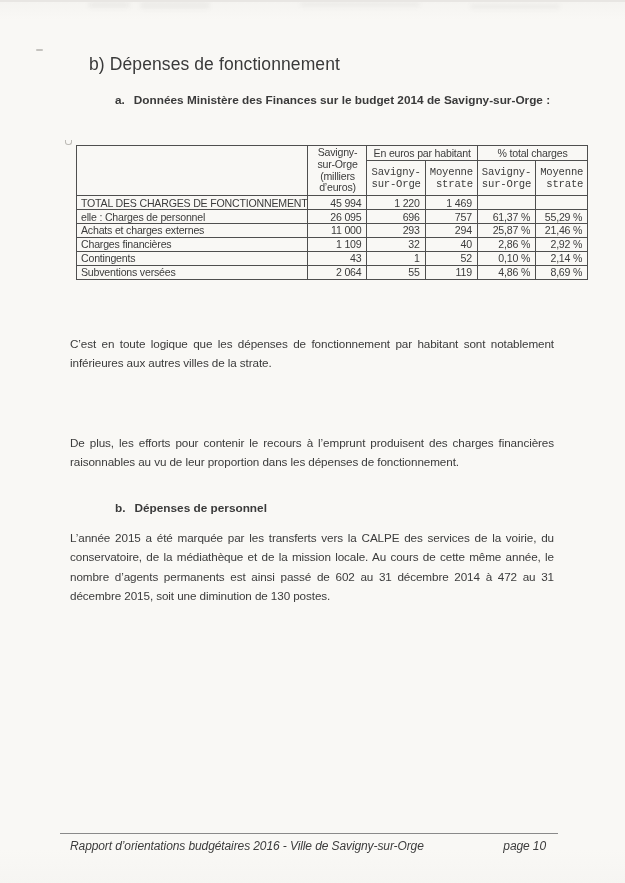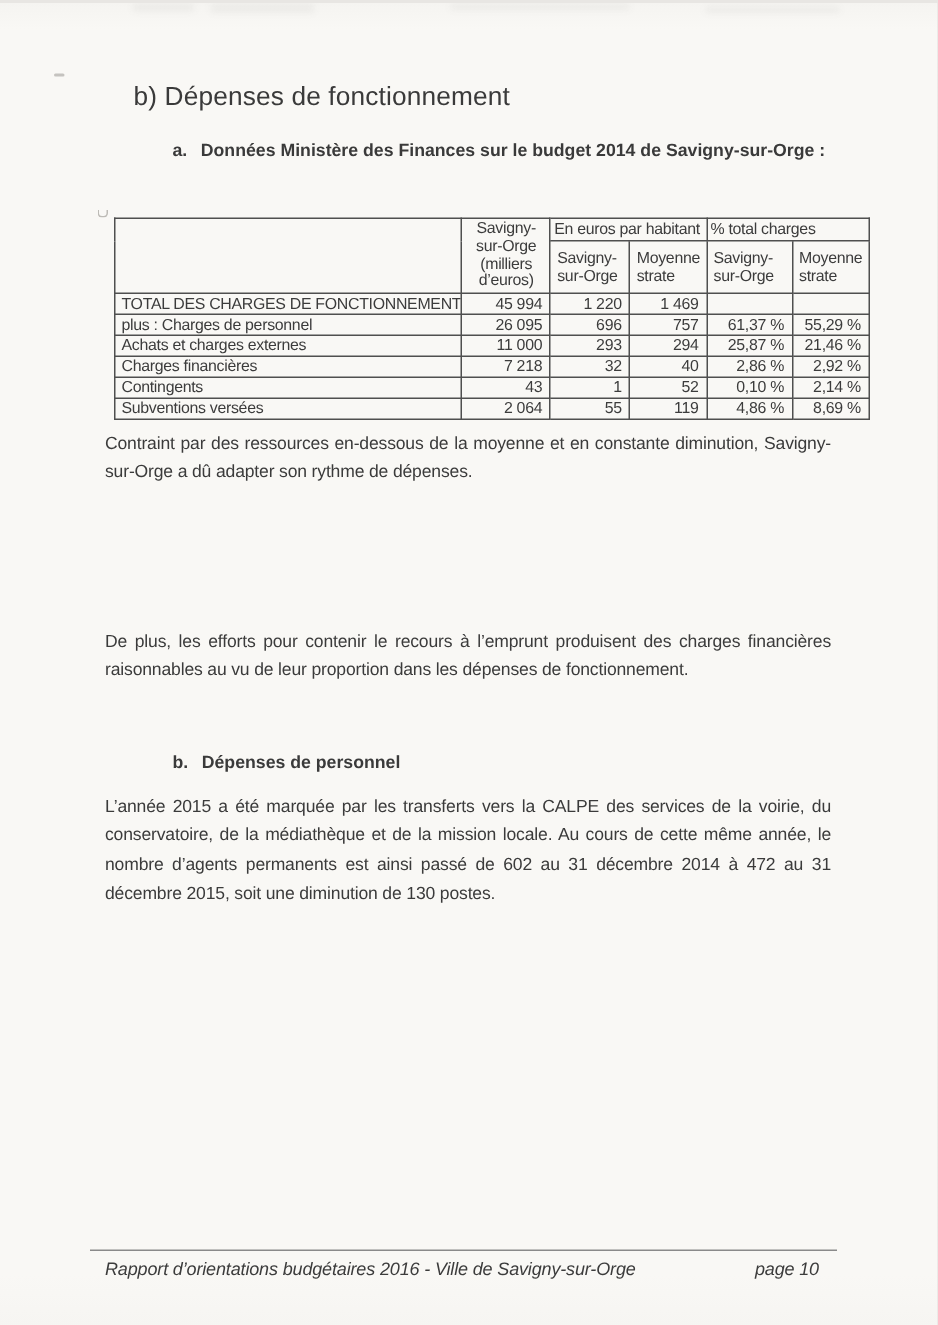--- a/index.html
+++ b/index.html
@@ -36,36 +36,36 @@
   table.budget{
     position:absolute;left:76px;top:143px;
     border-collapse:collapse;table-layout:fixed;
     font-size:10.6px;color:#3c3c3c;letter-spacing:-.2px;
   }
   table.budget th, table.budget td{
     border:1px solid #4f4f4f;
     font-weight:400;overflow:hidden;
   }
   th.blank{border:none;background:transparent;}
-  th.group{height:14px;line-height:13px;text-align:left;white-space:nowrap;padding:0 2px;}
+  th.group{height:14px;line-height:13px;text-align:center;white-space:nowrap;padding:0 2px;}
   th.milliers{line-height:11.8px;text-align:center;vertical-align:middle;padding:1px 3px;}
-  th.sub{height:33px;line-height:12.5px;text-align:left;vertical-align:middle;padding:0 4px;}
+  th.sub{height:33px;line-height:12.5px;text-align:right;vertical-align:middle;padding:0 4px;font-family:Liberation Mono, monospace;}
   td{height:12.9px;line-height:12px;vertical-align:middle;padding:0;}
   td.lbl{text-align:left;padding-left:4px;white-space:nowrap;}
   td.num{text-align:right;padding-right:5px;white-space:nowrap;}
 
   p.body-text{
     position:absolute;left:70px;width:484px;margin:0;
     font-size:11.7px;line-height:19.3px;letter-spacing:-.1px;
     text-align:justify;color:#3b3b3b;
   }
   .p1{top:284px;}
   .p2{top:332px;}
   .p3{top:379px;}
-  .p4{top:416px;}
+  .p4{top:431px;}
   .p5{top:526px;}
 
   .footer{
     position:absolute;left:60px;top:831px;width:498px;
     border-top:1.5px solid #8a8a8a;
     display:flex;justify-content:space-between;align-items:flex-end;
     padding-top:5px;
     font-size:12px;font-style:italic;color:#3c3c3c;letter-spacing:-.1px;
   }
   .footer .left{padding-left:10px;}
@@ -115,38 +115,38 @@
     <tbody>
       <tr>
         <td class="lbl">TOTAL DES CHARGES DE FONCTIONNEMENT</td>
         <td class="num">45 994</td>
         <td class="num">1 220</td>
         <td class="num">1 469</td>
         <td class="num"></td>
         <td class="num"></td>
       </tr>
       <tr>
-        <td class="lbl">plus : Charges de personnel</td>
+        <td class="lbl">elle : Charges de personnel</td>
         <td class="num">26 095</td>
         <td class="num">696</td>
         <td class="num">757</td>
         <td class="num">61,37 %</td>
         <td class="num">55,29 %</td>
       </tr>
       <tr>
         <td class="lbl">Achats et charges externes</td>
         <td class="num">11 000</td>
         <td class="num">293</td>
         <td class="num">294</td>
         <td class="num">25,87 %</td>
         <td class="num">21,46 %</td>
       </tr>
       <tr>
         <td class="lbl">Charges financières</td>
-        <td class="num">7 218</td>
+        <td class="num">1 109</td>
         <td class="num">32</td>
         <td class="num">40</td>
         <td class="num">2,86 %</td>
         <td class="num">2,92 %</td>
       </tr>
       <tr>
         <td class="lbl">Contingents</td>
         <td class="num">43</td>
         <td class="num">1</td>
         <td class="num">52</td>
@@ -157,21 +157,21 @@
         <td class="lbl">Subventions versées</td>
         <td class="num">2 064</td>
         <td class="num">55</td>
         <td class="num">119</td>
         <td class="num">4,86 %</td>
         <td class="num">8,69 %</td>
       </tr>
     </tbody>
   </table>
 
-  <p class="body-text p1">Contraint par des ressources en-dessous de la moyenne et en constante diminution, Savigny-sur-Orge a dû adapter son rythme de dépenses.</p>
+  <p class="body-text p2">C’est en toute logique que les dépenses de fonctionnement par habitant sont notablement inférieures aux autres villes de la strate.</p>
   <p class="body-text p4">De plus, les efforts pour contenir le recours à l’emprunt produisent des charges financières raisonnables au vu de leur proportion dans les dépenses de fonctionnement.</p>
 
   <div class="subheading sub-b">
     <span class="marker">b.</span><span>Dépenses de personnel</span>
   </div>
 
   <p class="body-text p5">L’année 2015 a été marquée par les transferts vers la CALPE des services de la voirie, du conservatoire, de la médiathèque et de la mission locale. Au cours de cette même année, le nombre d’agents permanents est ainsi passé de 602 au 31 décembre 2014 à 472 au 31 décembre 2015, soit une diminution de 130 postes.</p>
 
   <div class="footer">
     <span class="left">Rapport d’orientations budgétaires 2016 - Ville de Savigny-sur-Orge</span>

